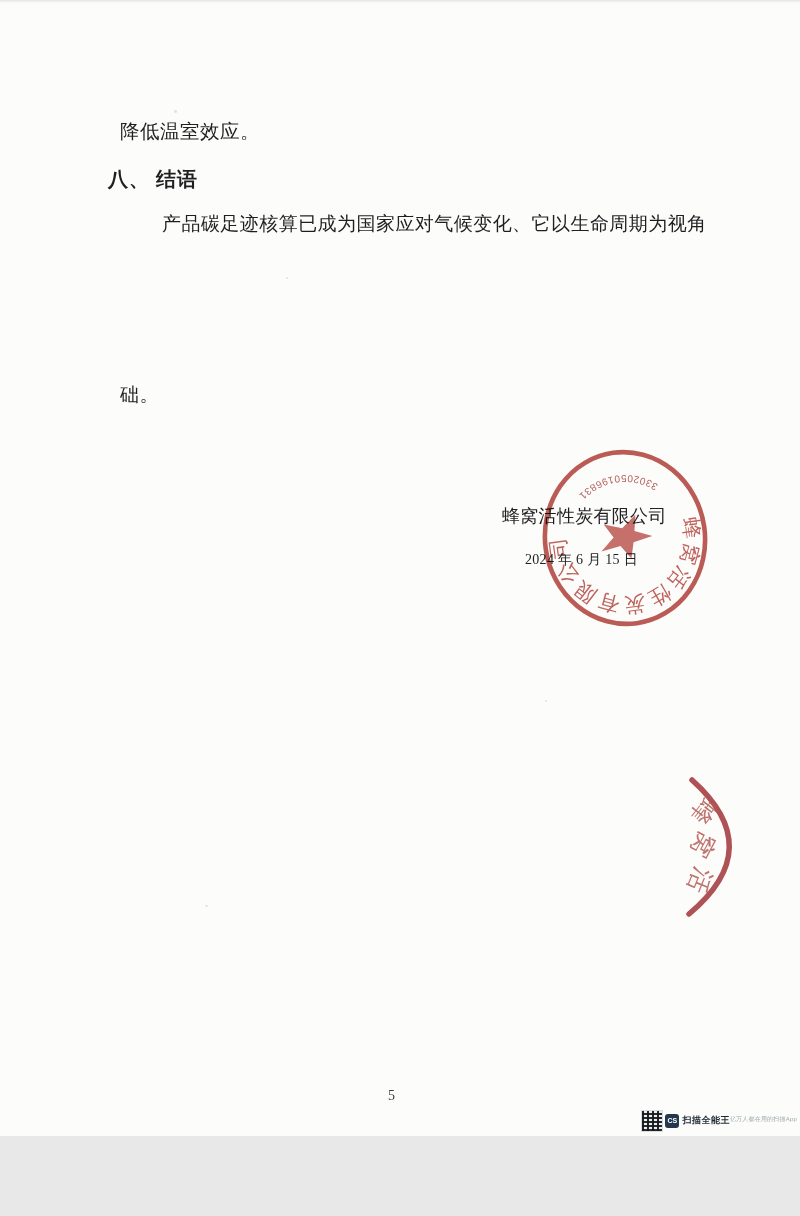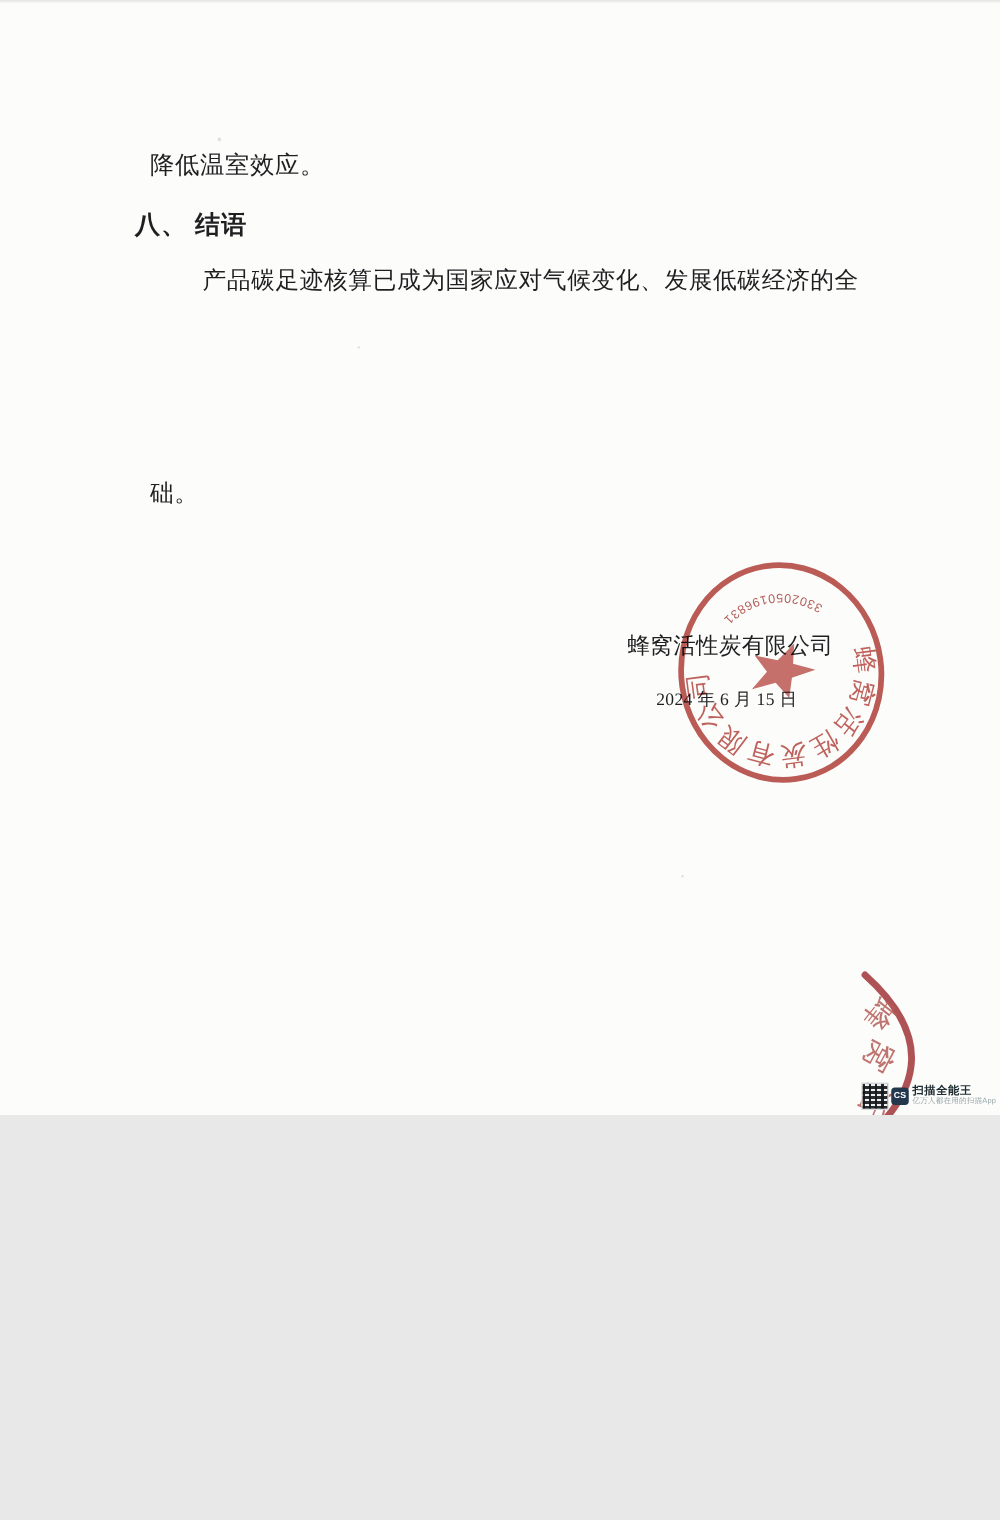--- a/index.html
+++ b/index.html
@@ -1,18 +1,18 @@
 <!DOCTYPE html>
 <html><head>
 <meta charset="utf-8">
 <style>
   html,body{margin:0;padding:0;background:#e8e8e8;}
   .page{
     position:relative;
-    width:800px;height:892px;
+    width:800px;height:1136px;
     margin:0 auto;
     background:#fcfcfa;
     overflow:hidden;
     font-family:"Liberation Serif","DejaVu Serif",serif;
     color:#1f1f22;
   }
   .page::before{ 
     content:"";position:absolute;left:0;top:0;width:100%;height:3px;
     background:linear-gradient(to bottom,rgba(120,120,120,.18),rgba(0,0,0,0));
     pointer-events:none;
@@ -52,35 +52,35 @@
     background:
       repeating-linear-gradient(0deg,rgba(20,22,24,.9) 0 2px,rgba(255,255,255,0) 2px 4px),
       repeating-linear-gradient(90deg,#23262a 0 2px,#eceff1 2px 5px);
     outline:1px solid #d9dcde;
   }
   .wm-logo{
     width:14px;height:14px;border-radius:3px;background:#23384d;
     color:#fff;font-family:"Liberation Sans","DejaVu Sans",sans-serif;
     font-size:7px;font-weight:bold;display:flex;align-items:center;justify-content:center;
   }
-  .wm-text{display:flex;flex-direction:column;justify-content:flex-end;line-height:1.1;
+  .wm-text{display:flex;justify-content:flex-end;line-height:1.1;
     font-family:"Liberation Sans","DejaVu Sans",sans-serif;}
   .wm-title{font-size:9px;font-weight:bold;color:#1d2a30;letter-spacing:.5px;}
   .wm-sub{font-size:6px;color:#9aa7ab;letter-spacing:.2px;}
 </style>
 </head>
 <body>
 
 <div class="page">
 
   <div class="txt intro">降低温室效应。</div>
 
   <div class="txt heading">八、 结语</div>
 
-  <div class="txt pline pl0">产品碳足迹核算已成为国家应对气候变化、发展低碳经济的全</div>
+  <div class="txt pline pl0">产品碳足迹核算已成为国家应对气候变化、它以生命周期为视角</div>
   <div class="txt pline pl4">础。</div>
 
   <div class="txt sig-company">蜂窝活性炭有限公司</div>
   <div class="txt sig-date">2024 年 6 月 15 日</div>
 
   <svg class="stamp-main" viewBox="0 0 185 200" xmlns="http://www.w3.org/2000/svg">
     <defs>
       <path id="ringPath" d="M 90 158 A 60 60 0 1 1 90 38 A 60 60 0 1 1 90 158" fill="none"></path>
       <path id="serialPath" d="M 45 142 A 63 63 0 0 0 135 142" fill="none"></path>
     </defs>

